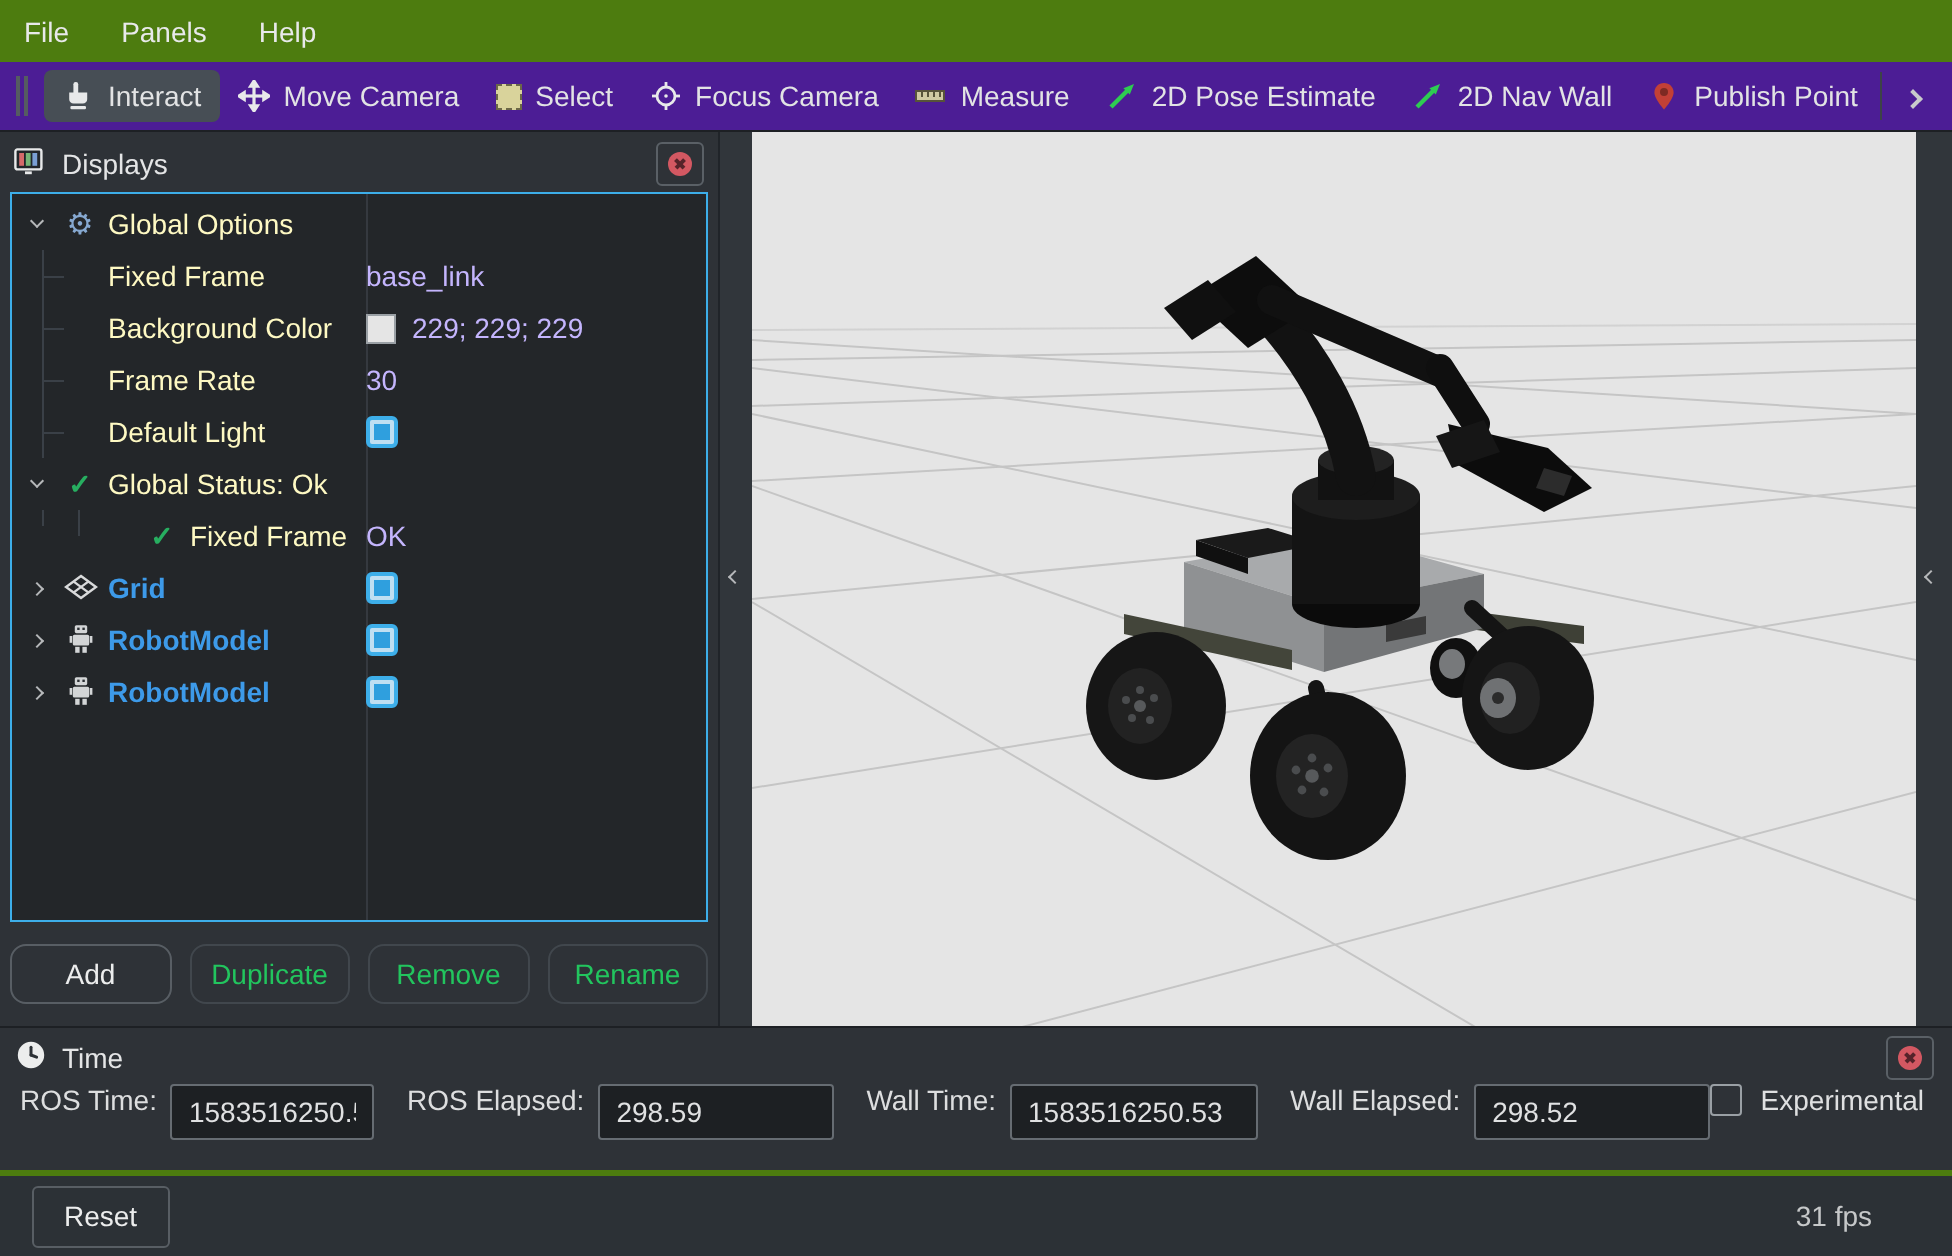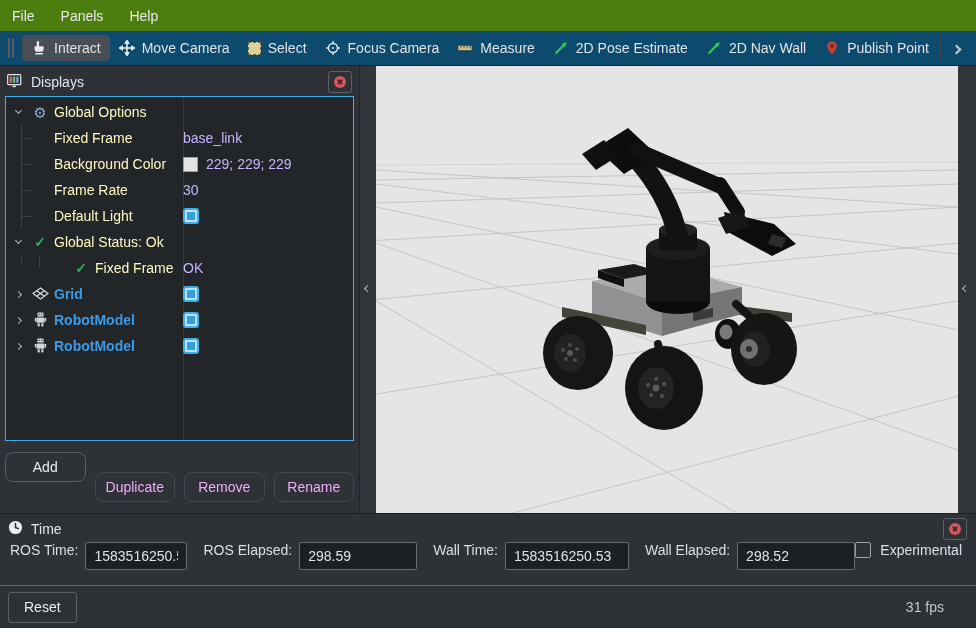--- a/index.html
+++ b/index.html
@@ -11,21 +11,21 @@
     overflow: hidden;
     font-size: 14px;
   }
   #app { display: flex; flex-direction: column; width: 976px; height: 628px; }
 
   
   .menubar { height: 31px; display: flex; align-items: center; padding: 0 6px; gap: 14px; background: #4d7c0f; }
   .menu-item { padding: 3px 6px; color: #e8e9ea; cursor: default; border-radius: 3px; }
 
   
-  .toolbar { height: 35px; display: flex; align-items: center; background: #0c4a6e; border-bottom: 1px solid #1d2024; padding: 0 6px; }
+  .toolbar { height: 35px; display: flex; align-items: center; background: #4c1d95; border-bottom: 1px solid #1d2024; padding: 0 6px; }
   .tb-handle { display: flex; gap: 2px; margin: 0 8px 0 2px; }
   .tb-handle i { display:block; width: 2px; height: 20px; background: #555b61; }
   .tool { display: flex; align-items: center; gap: 7px; padding: 5px 9px; border-radius: 4px; color: #e2e3e4; white-space: nowrap; cursor: default; }
   .tool.active { background: #474e55; }
   .tool svg { display: block; }
   .select-swatch { width: 13px; height: 13px; background: #d9d39b; border: 1px dashed #6b6747; }
   .tb-sep { width: 1px; height: 24px; background: #3d4247; margin-left: auto; }
   .tb-overflow { padding: 4px 10px 4px 12px; cursor: pointer; }
 
   .chev { display: inline-block; width: 7px; height: 7px; border-right: 2px solid #c8cacb; border-bottom: 2px solid #c8cacb; }
@@ -62,21 +62,21 @@
   .sp1::after  { content:""; position:absolute; left: 10px; top: 13px; width: 11px; height: 1px; background: #3a4047; }
   .sp2 { width: 56px; height: 26px; flex: none; position: relative; }
   .sp2::before { content:""; position:absolute; left: 10px; top: 0; height: 8px; width: 1px; background: #3a4047; }
   .sp2::after  { content:""; position:absolute; left: 28px; top: 0; height: 13px; width: 1px; background: #3a4047; box-shadow: 1px 13px 0 -0.5px #3a4047, 11px 13px 0 -0.5px #3a4047; }
   .cbx { width: 16px; height: 16px; border: 2px solid #3daee9; border-radius: 3px; background: #bfdff2; display: flex; align-items: center; justify-content: center; cursor: pointer; }
   .cbx i { width: 8px; height: 8px; background: #2f9fde; display: block; }
   .swatch { width: 15px; height: 15px; border: 1px solid #9aa0a5; flex: none; }
 
   .btnrow { display: flex; gap: 9px; padding: 11px 5px; }
   .pbtn { flex: 1; height: 30px; background: transparent; border: 1px solid #585e64; border-radius: 8px; color: #eceded; font-family: inherit; font-size: 14px; cursor: pointer; }
-  .pbtn.disabled { color: #f0abfc; border-color: #41474d; cursor: default; margin-top: 20px; }
+  .pbtn.disabled { color: #22c55e; border-color: #41474d; cursor: default; }
 
   .strip { background: #31363b; position: relative; cursor: pointer; }
   .strip-left { width: 16px; }
   .strip-right { width: 18px; }
   .strip .chev { position: absolute; top: 220px; left: 5px; }
 
   .viewport { flex: 1; background: #e5e5e5; position: relative; overflow: hidden; }
   .viewport svg { display: block; width: 100%; height: 100%; }
 
   
@@ -85,21 +85,21 @@
   .time-close { position: absolute; right: 9px; top: 4px; }
   .time-fields { height: 42px; display: flex; align-items: flex-start; padding: 0 10px; }
   .tf-label { color: #dddedf; white-space: nowrap; margin-right: 7px; }
   .tf-gap { width: 16px; flex: none; }
   .tf-input { height: 28px; background: #1d2023; border: 1px solid #666c72; border-radius: 2px; color: #e0e1e2; font-family: inherit; font-size: 14px; padding: 0 8px; }
   .w-rt { width: 102px; } .w-re { width: 118px; } .w-wt { width: 124px; } .w-we { width: 118px; }
   .exp-wrap { margin-left: auto; display: flex; align-items: center; gap: 9px; padding-right: 4px; }
   .exp-box { width: 16px; height: 16px; border: 1.5px solid #9aa0a5; border-radius: 2px; background: transparent; cursor: pointer; }
 
   
-  .statusbar { height: 43px; display: flex; align-items: center; justify-content: space-between; padding: 0 8px; background: #2c3136; border-top: 1px solid #4d7c0f; }
+  .statusbar { height: 43px; display: flex; align-items: center; justify-content: space-between; padding: 0 16px; background: #2c3136; border-top: 3px solid #4d7c0f; }
   .reset-btn { height: 31px; padding: 0 15px; background: transparent; border: 1px solid #585e64; border-radius: 3px; color: #eceded; font-family: inherit; font-size: 14px; cursor: pointer; }
   .fps { color: #c6c8c9; padding-right: 24px; }
 </style>
 </head>
 <body>
 
 <div id="app">
 
   <div class="menubar">
     <span class="menu-item">File</span>

